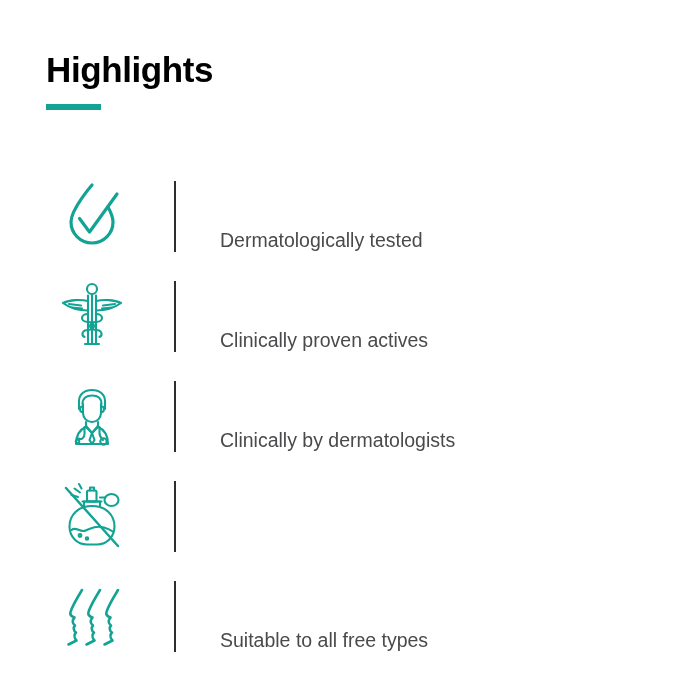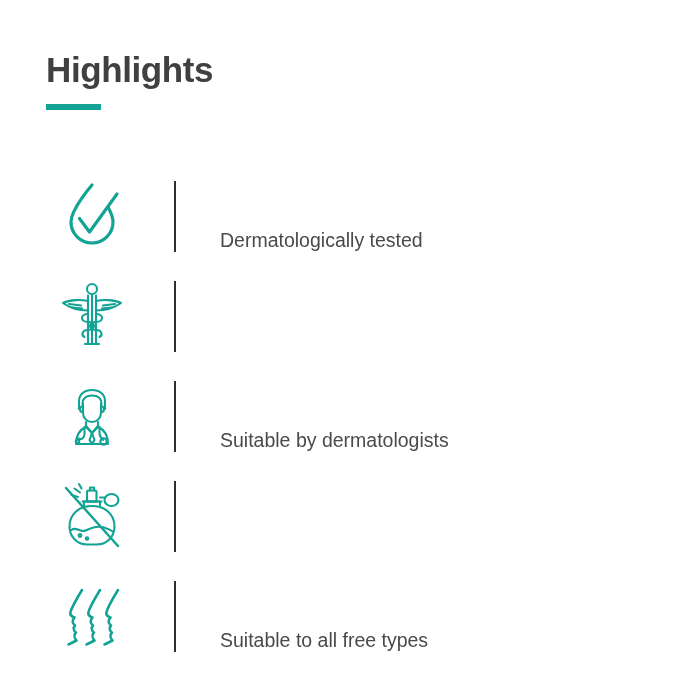--- a/index.html
+++ b/index.html
@@ -20,21 +20,21 @@
     box-sizing: border-box;
   }
   .heading-block {
     position: absolute;
     left: 46px;
     top: 52px;
   }
   .heading-title {
     font-size: 35px;
     font-weight: bold;
-    color: #404040;
+    color: #000000;
     letter-spacing: -0.4px;
     line-height: 1;
     margin: 0;
     white-space: nowrap;
   }
   .heading-rule {
     margin-top: 17px;
     width: 55px;
     height: 6px;
     background: #12a394;
@@ -113,20 +113,21 @@
           <path d="M41 23 C48 21.5 59 21.5 66 25 C60 29.5 50 32.5 41 32.5"></path>
           <path d="M60 26 L48 27.5"></path>
           <path d="M57 29.5 L47 30.5"></path>
 
           <path d="M33 36 C25 36 25 44 33 44 C41 44 41 52 33 52 C27 52 26 57 29.5 59"></path>
           <path d="M41 36 C49 36 49 44 41 44 C33 44 33 52 41 52 C47 52 48 57 44.5 59"></path>
           <path d="M30 66 L44 66"></path>
         </svg>
       </div>
       <div class="feature-divider"></div>
+      <div class="feature-label">Clinically proven actives</div>
     </div>
 
     <div class="feature-row">
       <div class="feature-icon">
         <svg width="70" height="70" viewBox="0 0 70 70" fill="none" stroke="#12a394" stroke-width="2.1" stroke-linecap="round" stroke-linejoin="round">
 
           <path d="M22 27 L22 19 C22 12.5 27.5 8 35 8 C42.5 8 48 12.5 48 19 L48 27"></path>
           <path d="M25.5 22 C25.5 16 29.5 13.5 35 13.5 C40.5 13.5 44.5 16 44.5 22"></path>
 
           <path d="M26 22 L26 31 C26 36 30 40 35 40 C40 40 44 36 44 31 L44 22"></path>
@@ -137,21 +138,21 @@
           <path d="M19 62 C19 52 24 47 29.5 44.5 L35 51 L40.5 44.5 C46 47 51 52 51 62 Z"></path>
           <path d="M35 51 L32.5 58 L35 62 L37.5 58 Z"></path>
 
           <path d="M27.5 45 L27.5 52 C27.5 56 24 58 21.5 56.5"></path>
           <path d="M20.5 57.5 a1.8 1.8 0 1 0 0.1 0"></path>
           <path d="M42.5 45 L42.5 51 C42.5 54.5 44.5 56.5 46 58"></path>
           <circle cx="46.5" cy="59.5" r="3.2"></circle>
         </svg>
       </div>
       <div class="feature-divider"></div>
-      <div class="feature-label">Suitable by dermatologists</div>
+      <div class="feature-label">Clinically by dermatologists</div>
     </div>
 
     <div class="feature-row">
       <div class="feature-icon">
         <svg width="72" height="70" viewBox="0 0 72 70" fill="none" stroke="#12a394" stroke-width="2.1" stroke-linecap="round" stroke-linejoin="round">
 
           <path d="M36 24 C22 24 13.5 33 13.5 44.5 C13.5 54.5 21 62.5 31 62.5 L41 62.5 C51 62.5 58.5 54.5 58.5 44.5 C58.5 33 50 24 36 24 Z"></path>
 
           <path d="M15.5 48 C20 44 24 51 29.5 48.5 C35.5 45.8 41 43.5 48 45.5 C52 46.7 55 48.2 56.8 49.5"></path>
           <circle cx="24" cy="53.5" r="1.4"></circle>

